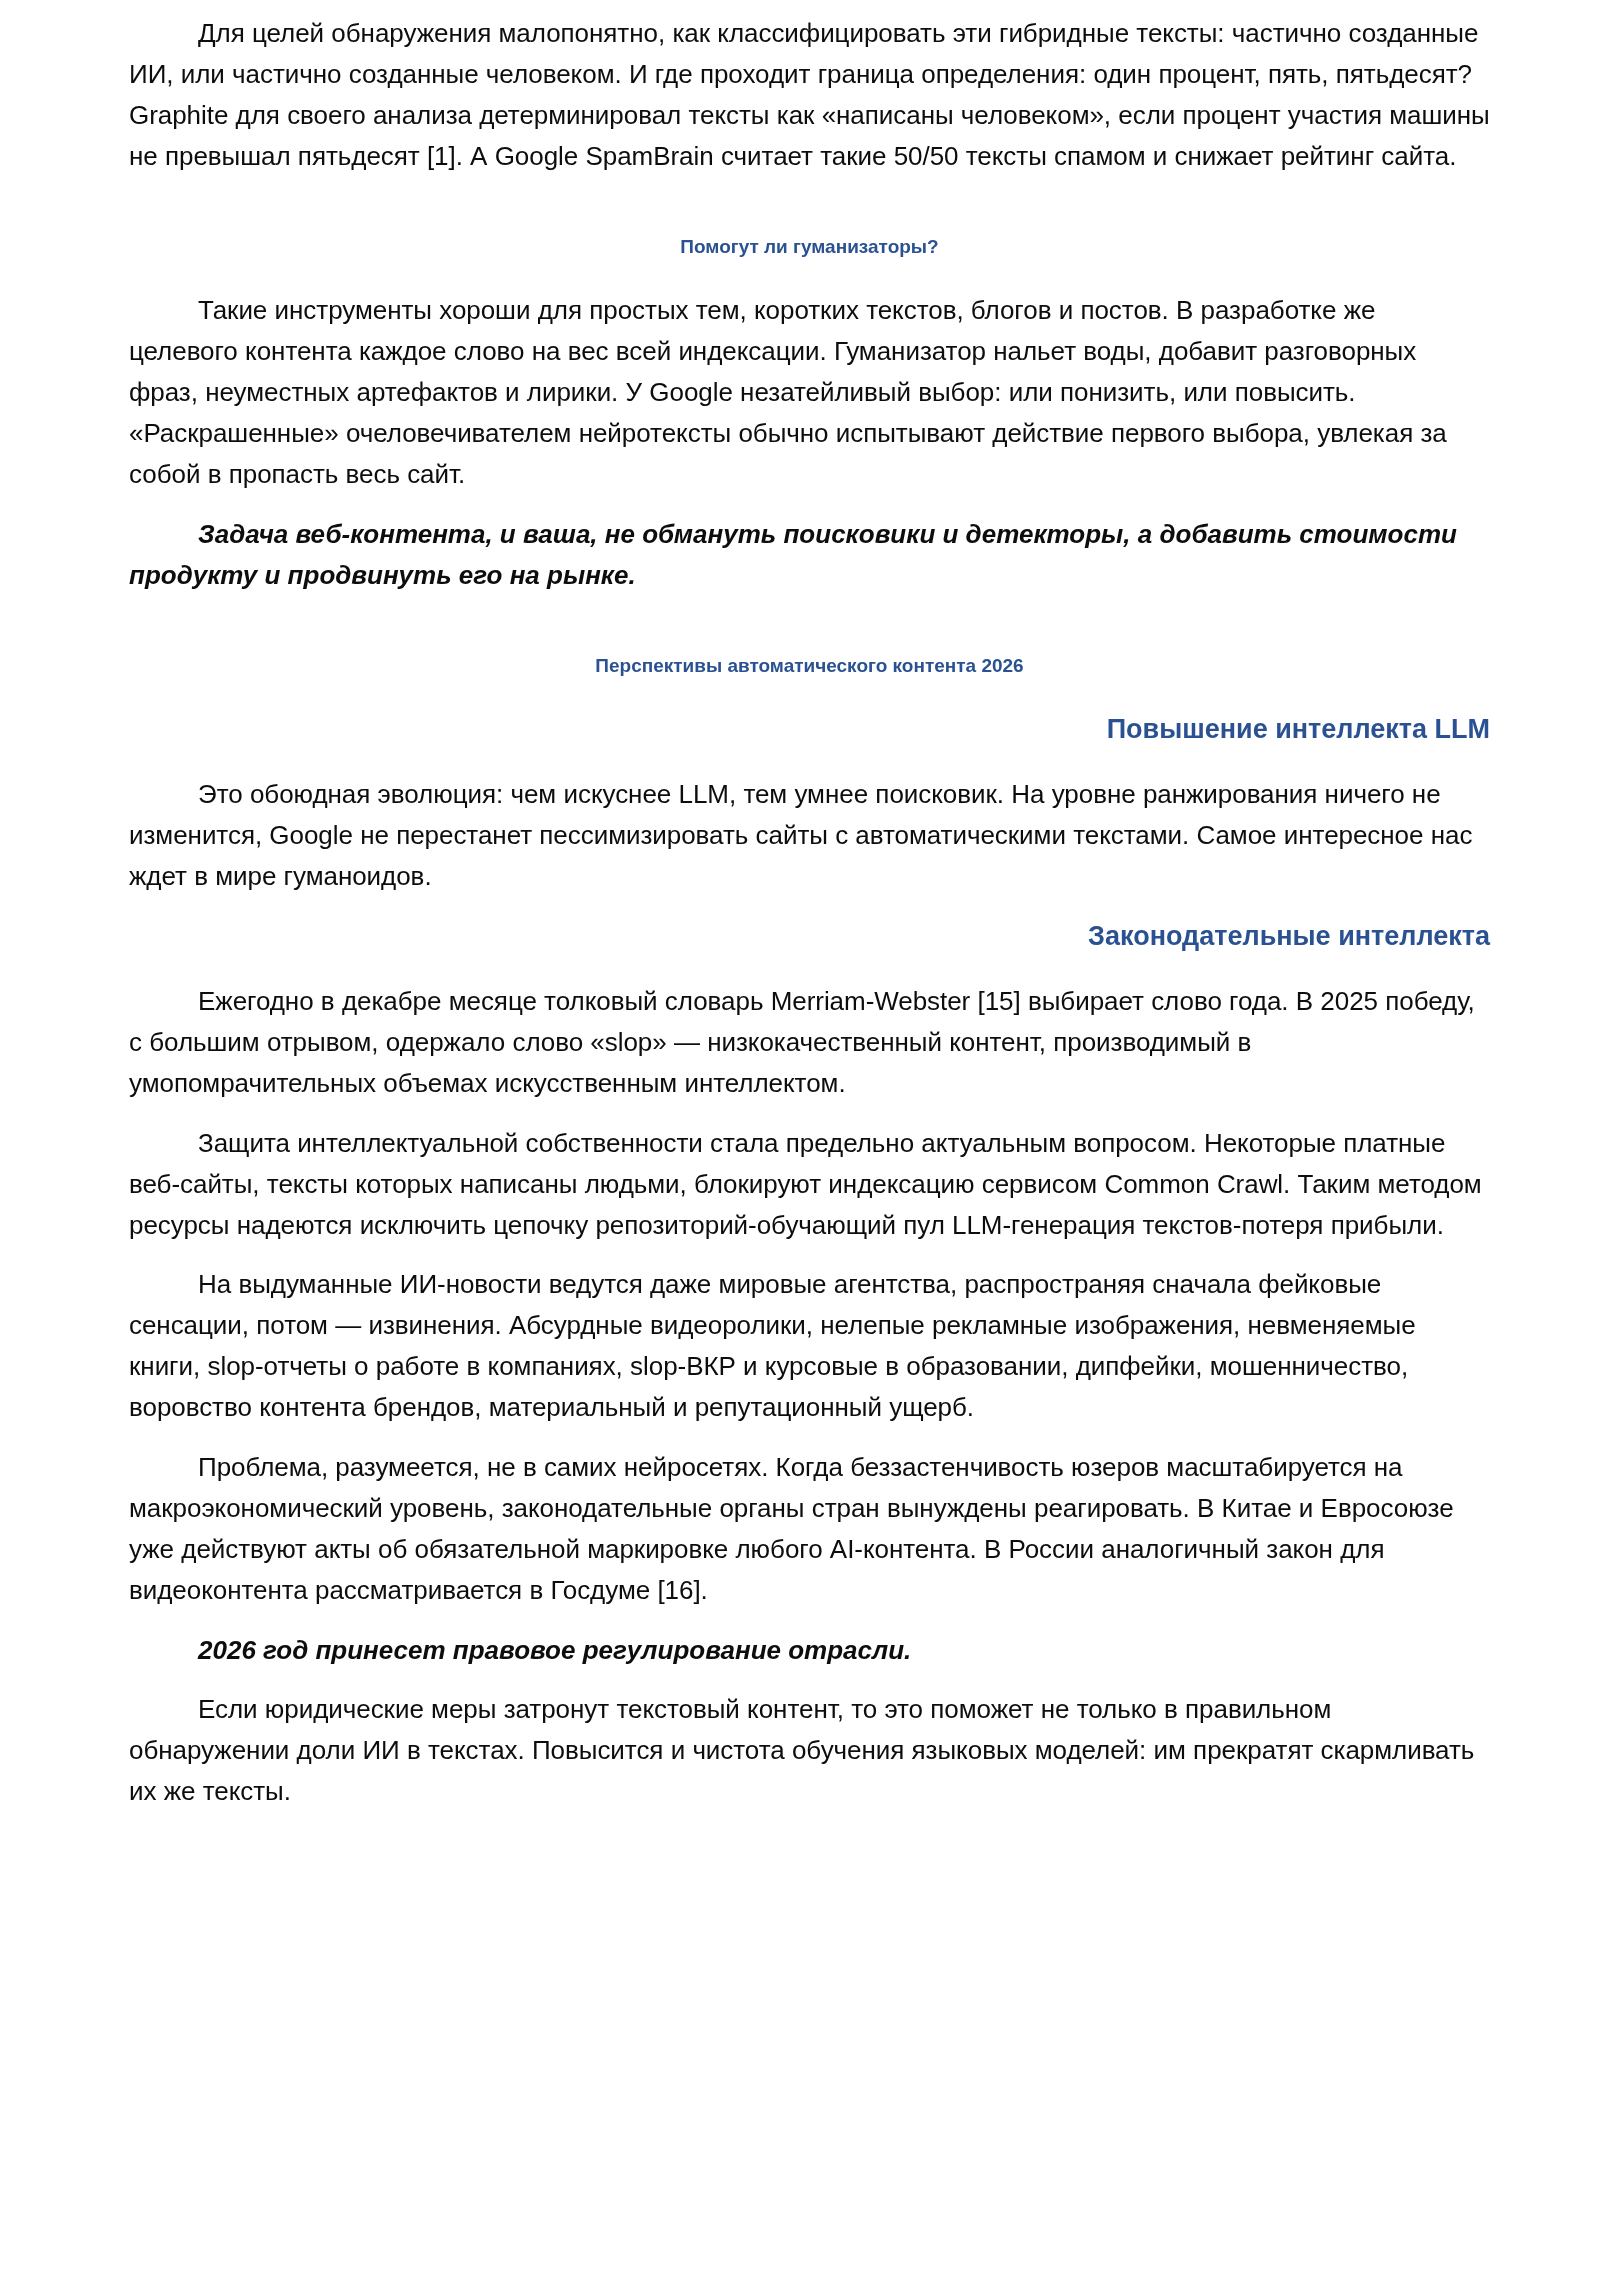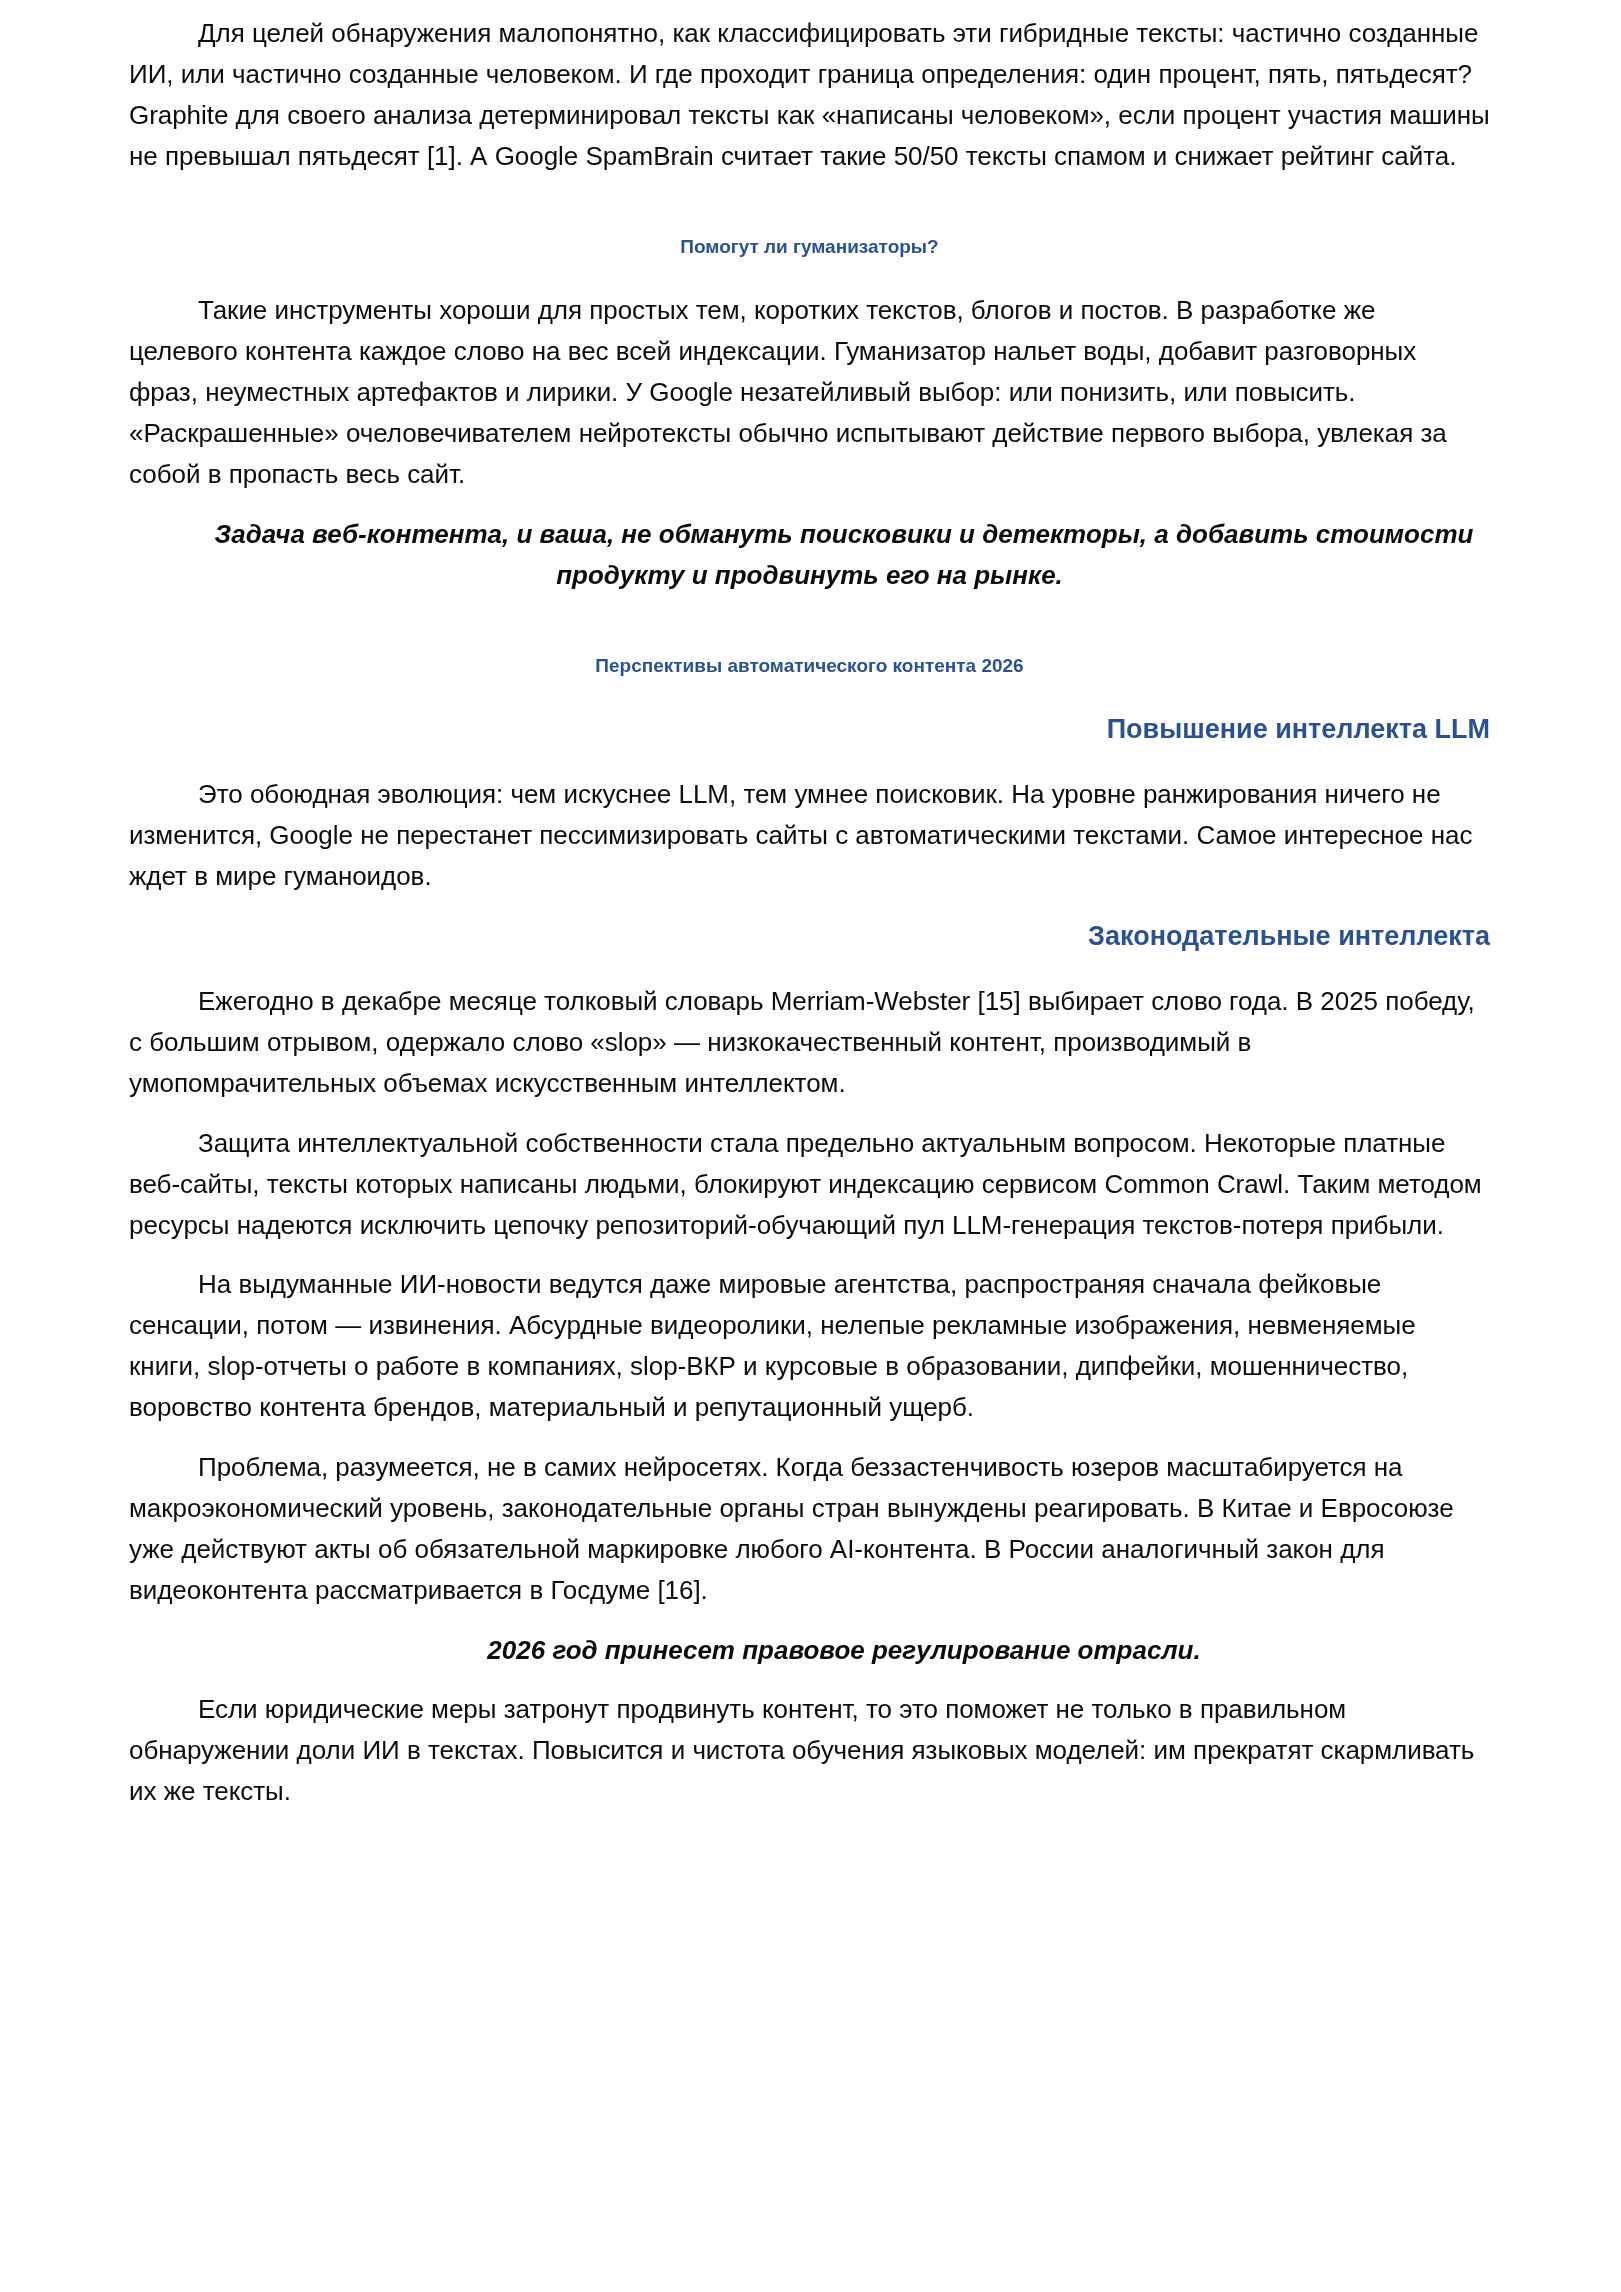--- a/index.html
+++ b/index.html
@@ -33,21 +33,21 @@
     word-spacing: 0.1px;
   }
   .para-italic {
     font-size: 26px;
     line-height: 41px;
     color: #0d0d0d;
     font-style: italic;
     font-weight: bold;
     text-indent: 69px;
     margin: 0 0 18.6px 0;
-    text-align: center;
+    text-align: left;
   }
   .h-center {
     font-size: 19px;
     line-height: 39px;
     color: #2a5191;
     font-weight: bold;
     text-align: center;
     margin: 21.6px 0 24.5px 0;
   }
   .h-left {
@@ -90,16 +90,16 @@
   <p class="para">Ежегодно в декабре месяце толковый словарь Merriam-Webster [15] выбирает слово года. В 2025 победу, с большим отрывом, одержало слово «slop» — низкокачественный контент, производимый в умопомрачительных объемах искусственным интеллектом.</p>
 
   <p class="para">Защита интеллектуальной собственности стала предельно актуальным вопросом. Некоторые платные веб-сайты, тексты которых написаны людьми, блокируют индексацию сервисом Common Crawl. Таким методом ресурсы надеются исключить цепочку репозиторий-обучающий пул LLM-генерация текстов-потеря прибыли.</p>
 
   <p class="para">На выдуманные ИИ-новости ведутся даже мировые агентства, распространяя сначала фейковые сенсации, потом — извинения. Абсурдные видеоролики, нелепые рекламные изображения, невменяемые книги, slop-отчеты о работе в компаниях, slop-ВКР и курсовые в образовании, дипфейки, мошенничество, воровство контента брендов, материальный и репутационный ущерб.</p>
 
   <p class="para">Проблема, разумеется, не в самих нейросетях. Когда беззастенчивость юзеров масштабируется на макроэкономический уровень, законодательные органы стран вынуждены реагировать. В Китае и Евросоюзе уже действуют акты об обязательной маркировке любого AI-контента. В России аналогичный закон для видеоконтента рассматривается в Госдуме [16].</p>
 
   <p class="para-italic">2026 год принесет правовое регулирование отрасли.</p>
 
-  <p class="para">Если юридические меры затронут продвинуть контент, то это поможет не только в правильном обнаружении доли ИИ в текстах. Повысится и чистота обучения языковых моделей: им прекратят скармливать их же тексты.</p>
+  <p class="para">Если юридические меры затронут текстовый контент, то это поможет не только в правильном обнаружении доли ИИ в текстах. Повысится и чистота обучения языковых моделей: им прекратят скармливать их же тексты.</p>
 
 </div>
 
 
 </body></html>

